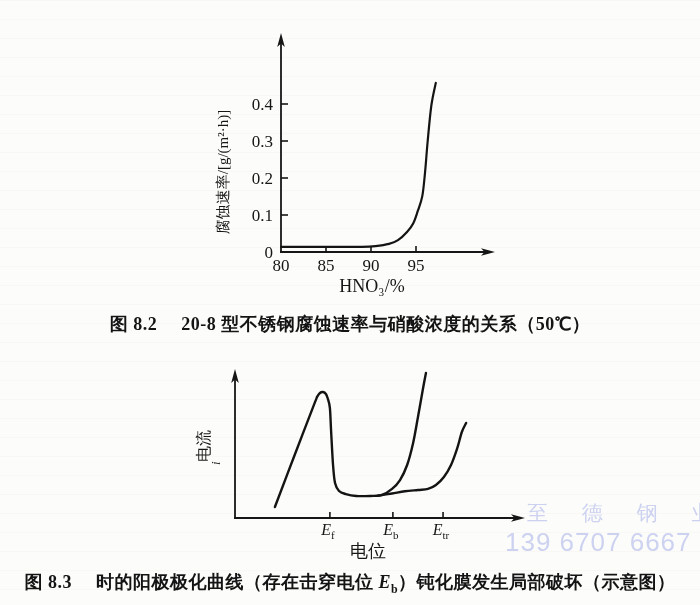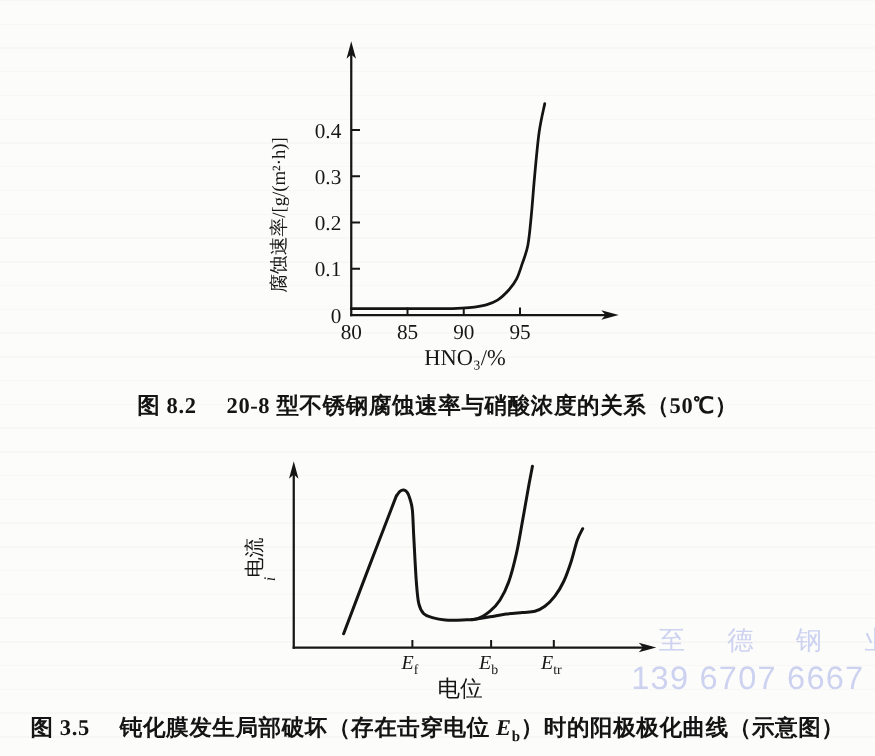--- a/index.html
+++ b/index.html
@@ -101,16 +101,16 @@
 
     <path id="c2-curve0" class="curve curve-2" d="M84.9 142.05C88.22500000000001 133.29000000000002,98.15249999999999 107.01000000000002,104.85 89.49000000000001C111.5475 71.97,121.38000000000001 46.517333333333326,125.08500000000001 36.92999999999999C128.79000000000002 27.34266666666666,126.2725 33.45033333333334,127.08 31.966000000000008C127.8875 30.481666666666676,128.9325 28.851333333333336,129.93 28.024C130.9275 27.196666666666665,132.0675 26.83166666666666,133.065 27.001999999999995C134.0625 27.17233333333333,135.10750000000002 27.878000000000004,135.91500000000002 29.046000000000006C136.72250000000003 30.21400000000001,137.245 31.674000000000007,137.91 34.010000000000005C138.575 36.346000000000004,139.3825 37.90333333333333,139.905 43.062C140.4275 48.220666666666666,140.5225 55.472,141.04500000000002 64.962C141.56750000000002 74.452,142.375 91.16900000000001,143.04 100.00200000000001C143.70499999999998 108.83500000000001,144.0375 113.62866666666667,145.035 117.96000000000001C146.0325 122.29133333333334,147.21999999999997 124.14066666666668,149.02499999999998 125.99000000000001C150.82999999999998 127.83933333333334,153.01500000000001 128.22866666666664,155.865 129.05599999999998C158.715 129.88333333333333,162.0875 130.63766666666666,166.125 130.954C170.1625 131.27033333333335,175.7675 131.12433333333334,180.09 130.954C184.4125 130.78366666666668,188.4025 131.1,192.06 129.932C195.7175 128.76399999999998,199.04250000000002 126.428,202.03500000000003 123.946C205.02750000000003 121.464,207.4975 119.03066666666666,210.015 115.03999999999999C212.53249999999997 111.04933333333332,214.95499999999998 106.18266666666668,217.14 100.00200000000001C219.325 93.82133333333334,221.32 85.96166666666667,223.125 77.956C224.93 69.95033333333333,226.3075 61.117333333333335,227.97 51.968C229.6325 42.81866666666667,231.77 30.384333333333338,233.10000000000002 23.060000000000002C234.43000000000004 15.735666666666667,235.47500000000002 10.528333333333327,235.95000000000002 8.021999999999991"></path>
     <path id="c2-curve1" class="curve curve-2" d="M187.5 130.808C189.9225 130.41866666666667,197.47500000000002 129.22633333333334,202.03500000000003 128.472C206.59500000000003 127.71766666666667,210.5375 126.866,214.85999999999999 126.282C219.18249999999998 125.698,224.1225 125.35733333333334,227.97 124.968C231.8175 124.57866666666666,234.95250000000001 124.77333333333334,237.94500000000002 123.946C240.93750000000003 123.11866666666666,243.265 121.99933333333333,245.92499999999998 120.00399999999999C248.58499999999998 118.00866666666666,251.3875 115.30766666666665,253.905 111.97399999999999C256.4225 108.64033333333333,258.84499999999997 104.674,261.03 100.00200000000001C263.215 95.33000000000001,265.21 89.44133333333335,267.015 83.94200000000001C268.82 78.44266666666667,270.34000000000003 71.33733333333333,271.86 67.006C273.38 62.67466666666667,275.4225 59.462666666666664,276.135 57.95399999999999"></path>
 
     <text x="178" y="192" text-anchor="middle" font-size="18">电位</text>
     <text transform="translate(19,97) rotate(-90)" font-size="16">电流</text>
     <text transform="translate(30,100) rotate(-90)" font-size="13" font-style="italic">i</text>
   </svg>
 
   <div class="caption" id="caption-fig83">
-    <span class="cap-label">图 3.5</span><span>钝化膜发生局部破坏（存在击穿电位 </span><span class="cap-sym">E</span><sub>b</sub><span>）时的阳极极化曲线（示意图）</span>
+    <span class="cap-label">图 8.3</span><span>时的阳极极化曲线（存在击穿电位 </span><span class="cap-sym">E</span><sub>b</sub><span>）钝化膜发生局部破坏（示意图）</span>
   </div>
 
 </div>
 
 </body></html>

